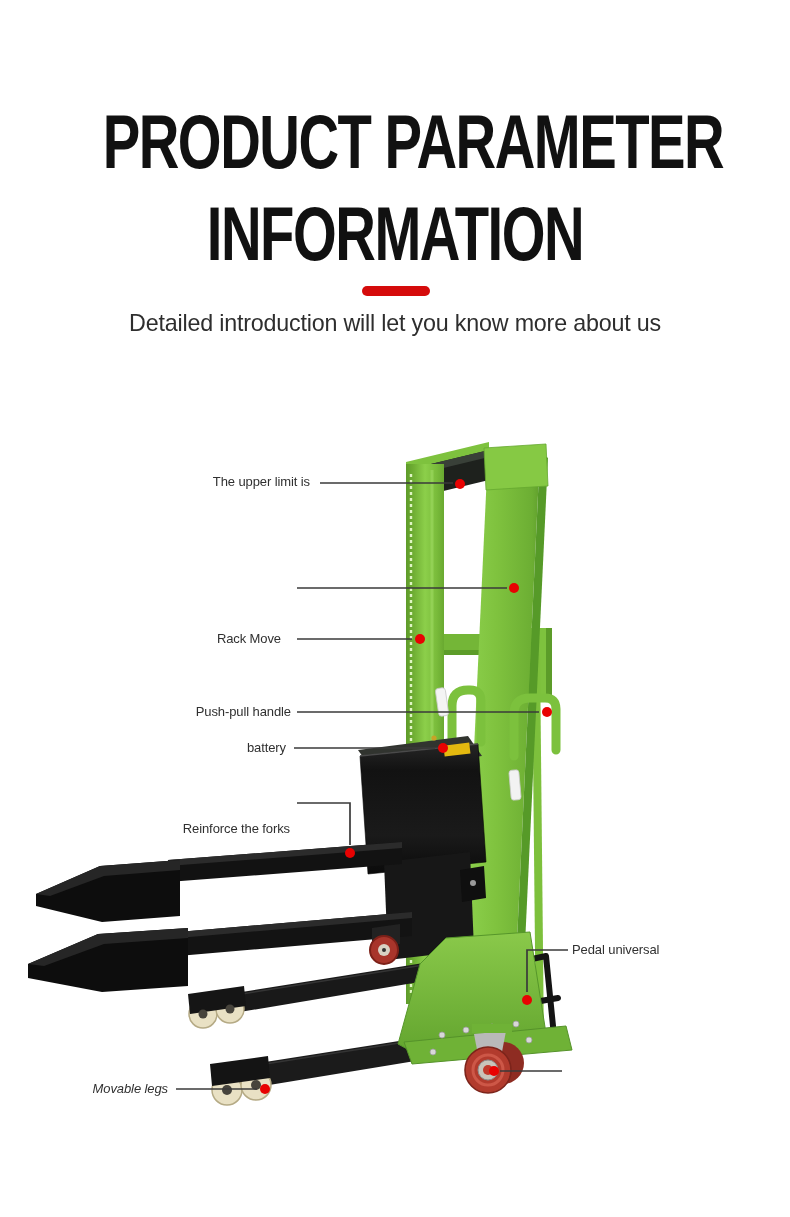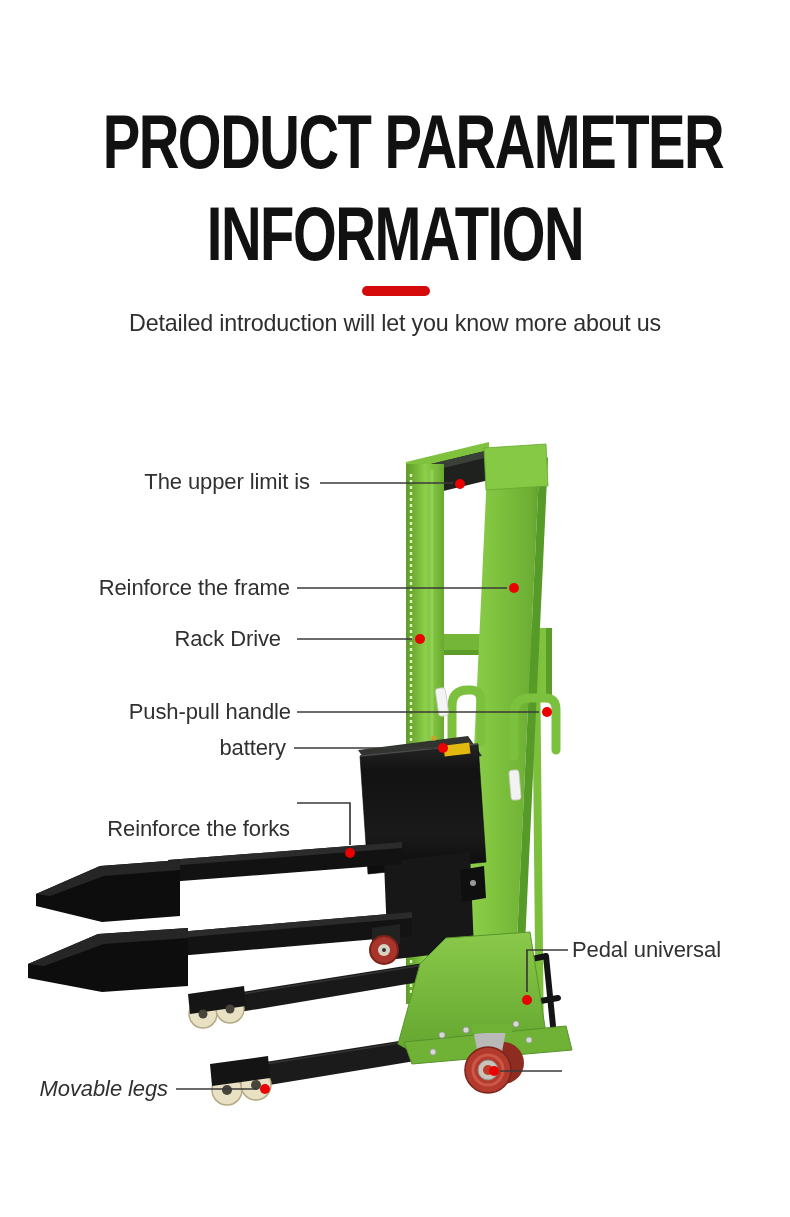--- a/index.html
+++ b/index.html
@@ -15,21 +15,21 @@
   
   .title{position:absolute;top:96px;left:0;right:0;text-align:center;color:var(--text-dark);}
   .title-line{display:block;font-size:76px;font-weight:bold;letter-spacing:-2px;line-height:92px;
               transform:scaleX(0.74);transform-origin:50% 50%;white-space:nowrap;}
   .red-dash{position:absolute;top:286px;left:50%;width:68px;height:10px;margin-left:-33px;
             border-radius:5px;background:var(--accent-red);}
   .subtitle{position:absolute;top:308px;left:0;right:0;text-align:center;font-size:24px;
             line-height:30px;color:#2e2e2e;letter-spacing:-0.2px;transform:scaleX(0.97);}
   
   .figure-svg{position:absolute;left:0;top:0;width:790px;height:1217px;}
-  .callout{position:absolute;height:26px;line-height:26px;font-size:22px;color:var(--text-body);
+  .callout{position:absolute;height:26px;line-height:26px;font-size:13px;color:var(--text-body);
            white-space:nowrap;letter-spacing:-0.1px;}
   .c-right{text-align:right;}
   .c0{top:469px;right:480px;} .c1{top:575px;right:500px;} .c2{top:626px;right:509px;}
   .c3{top:699px;right:499px;text-align:right;} .c4{top:735px;right:504px;} .c5{top:790px;right:500px;margin-top:26px;}
   .c6{top:937px;left:572px;}  .c7{top:1058px;left:568px;} .c8{top:1076px;right:622px;font-style:italic;}
   
   .lline{stroke:var(--line-color);stroke-width:1.7;fill:none;}
   .dot{fill:var(--dot-red);}
   .fill-green{fill:var(--machine-green);}
 </style>
@@ -208,20 +208,19 @@
       <path class="lline" d="M568,950 H527 V992"></path>            
         <circle class="dot" cx="527" cy="1000" r="5"></circle>
       <path class="lline" d="M562,1071 H500"></path>                
         <circle class="dot" cx="494" cy="1071" r="5"></circle>
       <path class="lline" d="M176,1089 H257"></path>                
         <circle class="dot" cx="265" cy="1089" r="5"></circle>
     </g>
   </svg>
 
   <div class="callout c0 c-right">The upper limit is</div>
-  <div class="callout c1 c-right">Reinforce the frame</div>
-  <div class="callout c2 c-right">Rack Drive</div>
+  <div class="callout c2 c-right">Rack Move</div>
   <div class="callout c3 c-right">Push-pull handle</div>
   <div class="callout c4 c-right">battery</div>
   <div class="callout c5 c-right">Reinforce the forks</div>
   <div class="callout c6">Pedal universal</div>
   <div class="callout c8 c-right">Movable legs</div>
 </div>
 
 </body></html>

